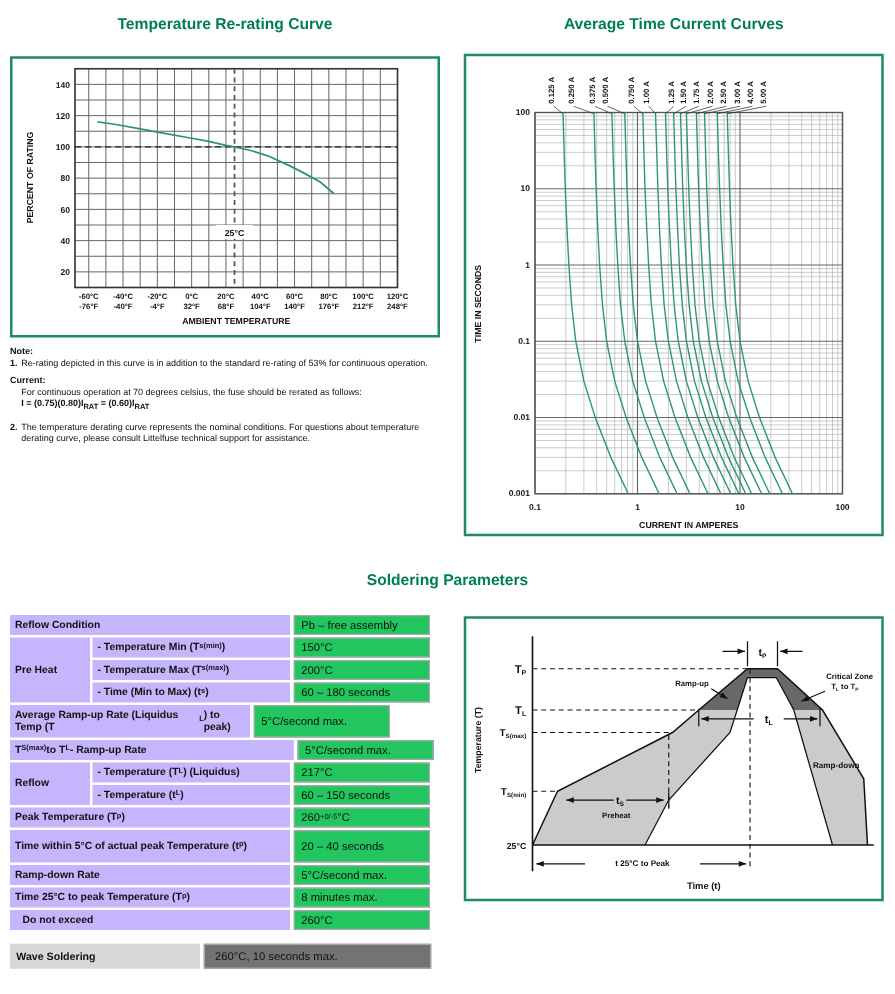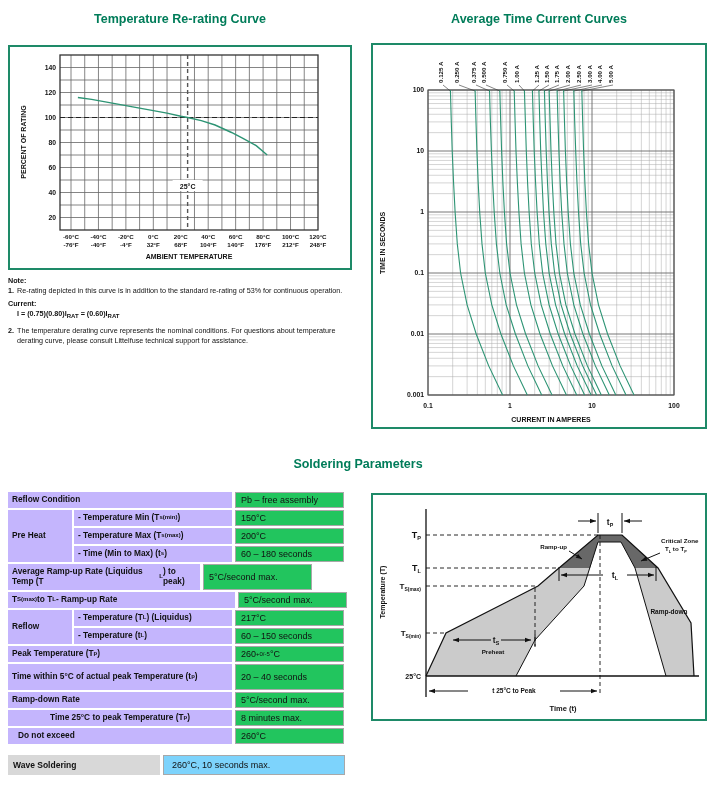--- a/index.html
+++ b/index.html
@@ -24,21 +24,21 @@
           font-size:9px;display:flex;align-items:center;padding-left:5px;
           margin-left:3px;box-sizing:border-box;}
   .tgroup{display:flex;margin-bottom:2px;}
   .tghead{width:64px;flex:0 0 64px;margin-right:2px;}
   .tsub{flex:1;display:flex;flex-direction:column;}
   .tsub .trow{margin-bottom:2px;} .tsub .trow:last-child{margin-bottom:0;}
   sub{font-size:6px;} sup{font-size:6px;}
   
   #wave-label{position:absolute;left:8px;top:755px;width:152px;height:20px;background:#d8d8d8;
       font-weight:bold;font-size:8.5px;display:flex;align-items:center;padding-left:5px;box-sizing:border-box;}
-  #wave-value{position:absolute;left:163px;top:755px;width:182px;height:20px;background:#7dd3fc;
+  #wave-value{position:absolute;left:163px;top:755px;width:182px;height:20px;background:#737373;
       border:1px solid #a8a8a8;font-size:9px;display:flex;align-items:center;padding-left:8px;box-sizing:border-box;text-align:right;}
   svg text{font-family:"Liberation Sans",sans-serif;}
 </style>
 </head>
 <body>
 
 <h2 class="title" style="left:8px;top:12px;width:344px;color:#007C59">Temperature Re-rating Curve</h2>
 
 <h2 class="title" style="left:371px;top:12px;width:336px;color:#007C59">Average Time Current Curves</h2>
 
@@ -244,20 +244,21 @@
     </svg></div>
 
 <div id="notes">
   <p class="b">Note:</p>
   <div class="nrow">
     <span class="num">1.</span>
     <p>Re-rating depicted in this curve is in addition to the standard re-rating of 53% for continuous operation.</p>
   </div>
   <div class="sp4"></div>
   <p class="b">Current:</p>
+  <p class="ind">For continuous operation at 70 degrees celsius, the fuse should be rerated as follows:</p>
   <p class="ind b" id="formula">I = (0.75)(0.80)I<sub>RAT</sub> = (0.60)I<sub>RAT</sub></p>
   <div class="sp5"></div>
   <div class="nrow">
     <span class="num">2.</span>
     <p>The temperature derating curve represents the nominal conditions. For questions about temperature derating curve, please consult Littelfuse technical support for assistance.</p>
   </div>
 </div>
 
 <h2 class="title" style="left:0;top:457px;width:716px;color:#007C59">Soldering Parameters</h2>
 
@@ -310,21 +311,21 @@
     </div>
     <div class="trow">
       <div class="tlabel" style="width: 224px; min-height: 26px;">Time within 5°C of actual peak Temperature (t<sub>p</sub>)</div>
       <div class="tvalue">20 – 40 seconds</div>
     </div>
     <div class="trow">
       <div class="tlabel" style="width: 224px; min-height: 16px;">Ramp-down Rate</div>
       <div class="tvalue">5°C/second max.</div>
     </div>
     <div class="trow">
-      <div class="tlabel" style="width: 224px; min-height: 16px; justify-content: center;">Time 25°C to peak Temperature (T<sub>p</sub>)</div>
+      <div class="tlabel" style="width: 224px; min-height: 16px;">Time 25°C to peak Temperature (T<sub>p</sub>)</div>
       <div class="tvalue">8 minutes max.</div>
     </div>
     <div class="trow">
       <div class="tlabel" style="width: 224px; min-height: 16px; padding-left: 10px;">Do not exceed</div>
       <div class="tvalue">260°C</div>
     </div>
   </div>
 
 <div class="panel" id="profile-panel" style="left:371px;top:493px;width:332px;height:224px"><svg width="332" height="224" viewBox="0 0 332 224">
       <polygon points="53,181 73,138 165,91 186,73 225,40 249,40 285,73 318,128 321,181 293,181 262,73 248,47 225,47 217,73 211,91 162,145 143,181" fill="#cbcbcb" stroke="none"></polygon>

